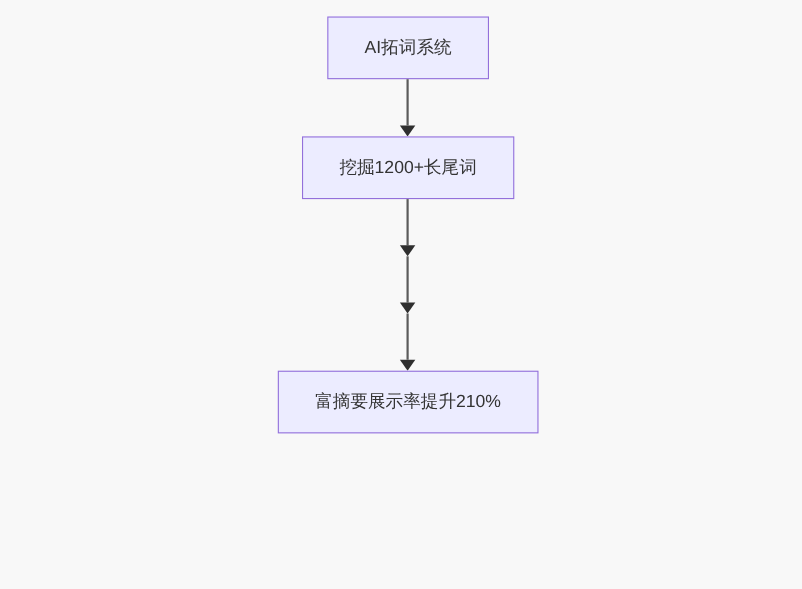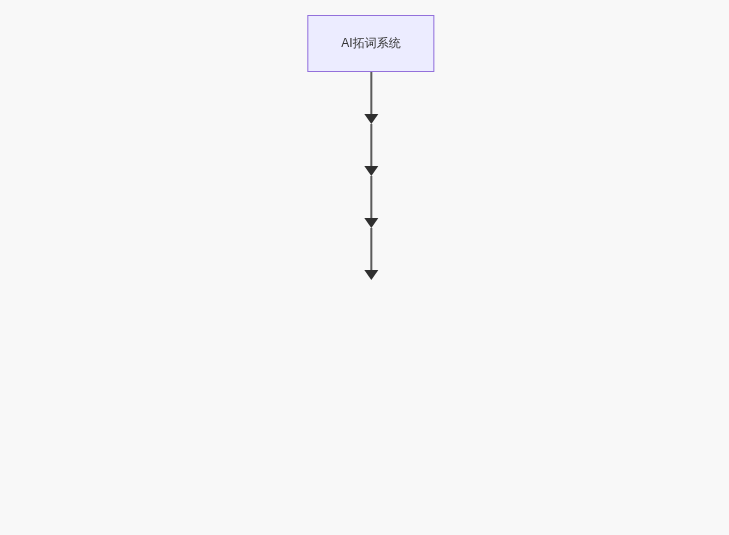--- a/index.html
+++ b/index.html
@@ -23,21 +23,21 @@
     flex-direction: column;
     align-items: center;
   }
   .node {
     box-sizing: border-box;
     height: 57px;
     padding: 0 33px;
     background: #ececff;
     border: 1px solid #9370db;
     color: #333333;
-    font-size: 12px;
+    font-size: 16px;
     display: flex;
     align-items: center;
     justify-content: center;
     white-space: nowrap;
   }
   .edge {
     height: 52px;
     display: flex;
     flex-direction: column;
     align-items: center;
@@ -62,32 +62,38 @@
 
   <div class="node">
     <span>AI拓词系统</span>
   </div>
 
   <div class="edge">
     <div class="edge-line"></div>
     <div class="edge-head"></div>
   </div>
 
+  <div class="node">
+    <span>挖掘1200+长尾词</span>
+  </div>
 
   <div class="edge">
     <div class="edge-line"></div>
     <div class="edge-head"></div>
   </div>
 
 
   <div class="edge">
     <div class="edge-line"></div>
     <div class="edge-head"></div>
   </div>
 
 
   <div class="edge">
     <div class="edge-line"></div>
     <div class="edge-head"></div>
   </div>
 
+  <div class="node">
+    <span>富摘要展示率提升210%</span>
+  </div>
 
 </div>
 
 </body></html>

